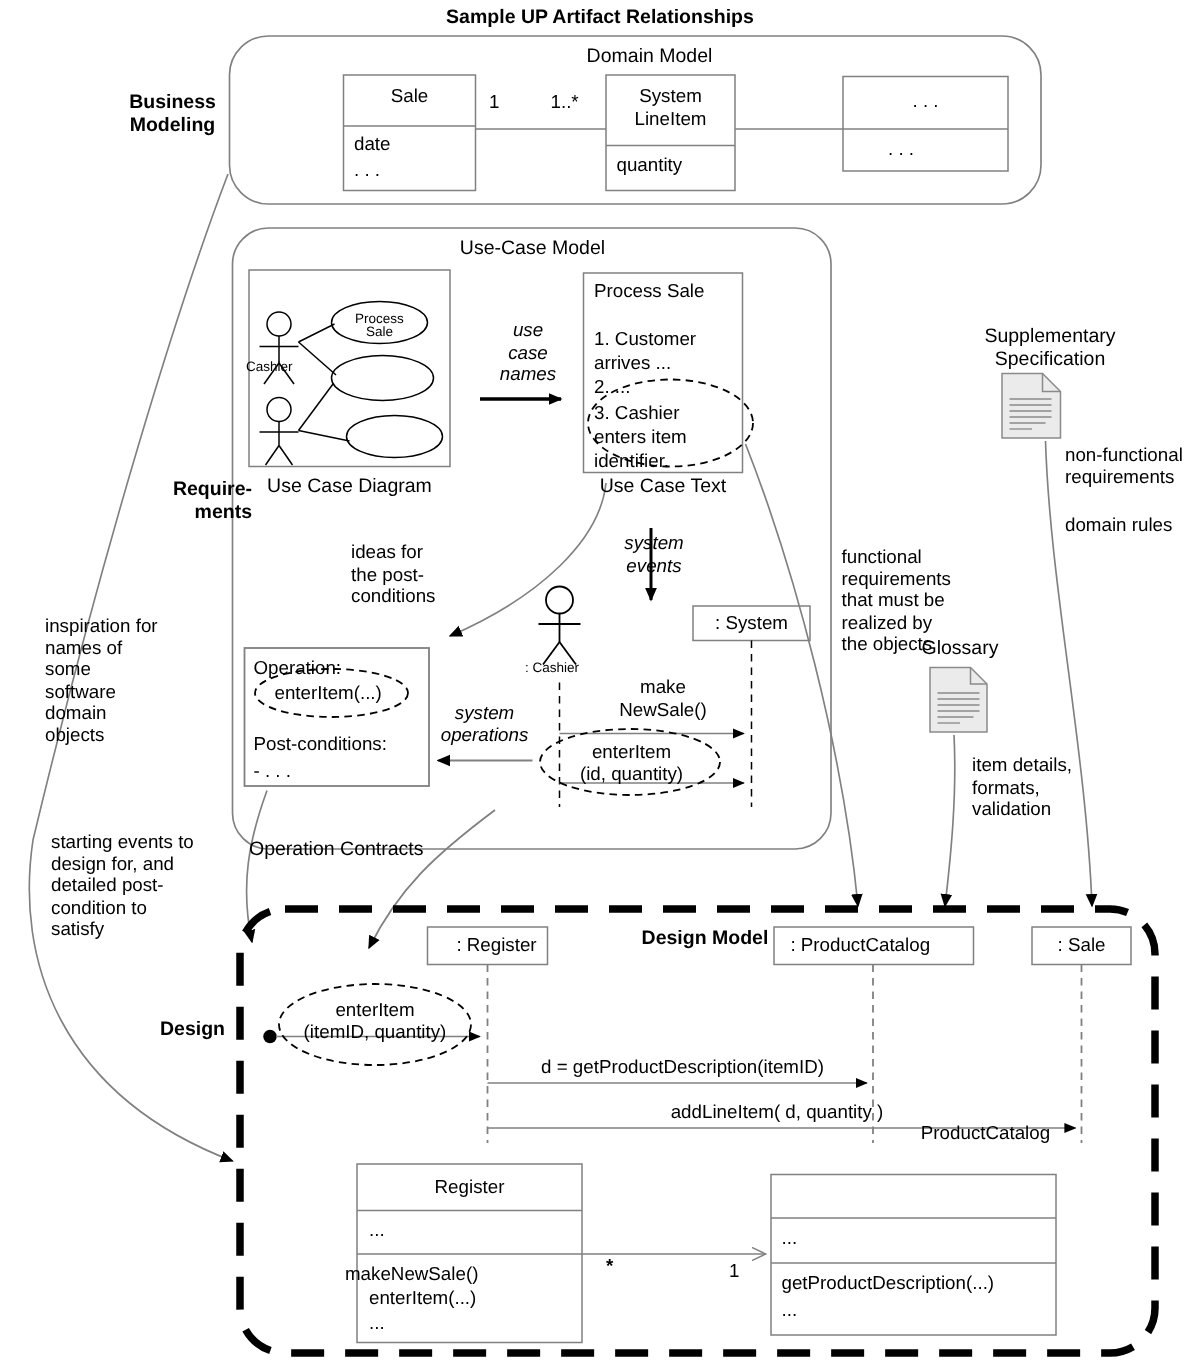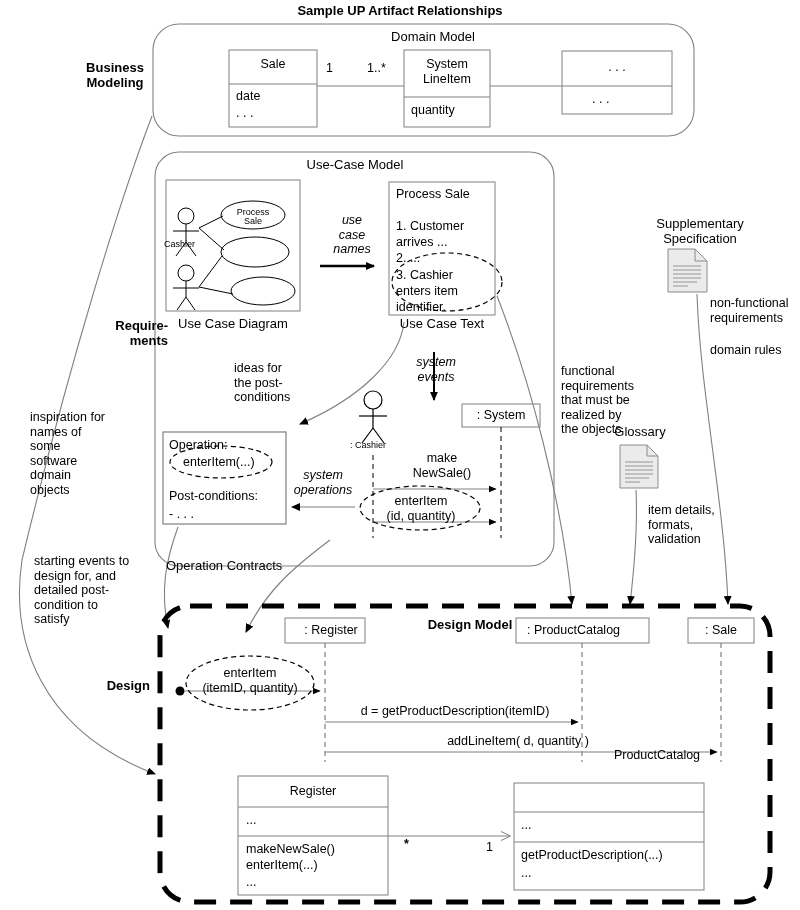--- a/index.html
+++ b/index.html
@@ -319,21 +319,21 @@
   <div class="lbl t-norm ctr" style="left:516px;top:623px;width:115px;">: ProductCatalog</div>
   <div class="lbl t-norm ctr" style="left:688px;top:623px;width:66px;">: Sale</div>
 
   <div class="lbl t-norm ctr" style="left:190px;top:666px;width:120px;">enterItem
 (itemID, quantity)</div>
   <div class="lbl t-norm ctr" style="left:330px;top:704px;width:250px;">d = getProductDescription(itemID)</div>
   <div class="lbl t-norm ctr" style="left:358px;top:734px;width:320px;">addLineItem( d, quantity )</div>
 
   <div class="lbl t-cls ctr" style="left:238px;top:784px;width:150px;">Register</div>
   <div class="lbl t-cls" style="left:246px;top:813px;">...</div>
-  <div class="lbl t-cls" style="left:246px;top:842px;">makeNewSale()</div>
+  <div class="lbl t-cls" style="left:230px;top:842px;">makeNewSale()</div>
   <div class="lbl t-cls" style="left:246px;top:858px;">enterItem(...)</div>
   <div class="lbl t-cls" style="left:246px;top:875px;">...</div>
 
   <div class="lbl t-cls ctr" style="left:514px;top:748px;width:190px;margin-left:48px;">ProductCatalog</div>
   <div class="lbl t-cls" style="left:521px;top:818px;">...</div>
   <div class="lbl t-cls" style="left:521px;top:848px;">getProductDescription(...)</div>
   <div class="lbl t-cls" style="left:521px;top:866px;">...</div>
 
   <div class="lbl t-cls" style="left:404px;top:837px;font-weight:bold;">*</div>
   <div class="lbl t-cls" style="left:486px;top:840px;">1</div>

